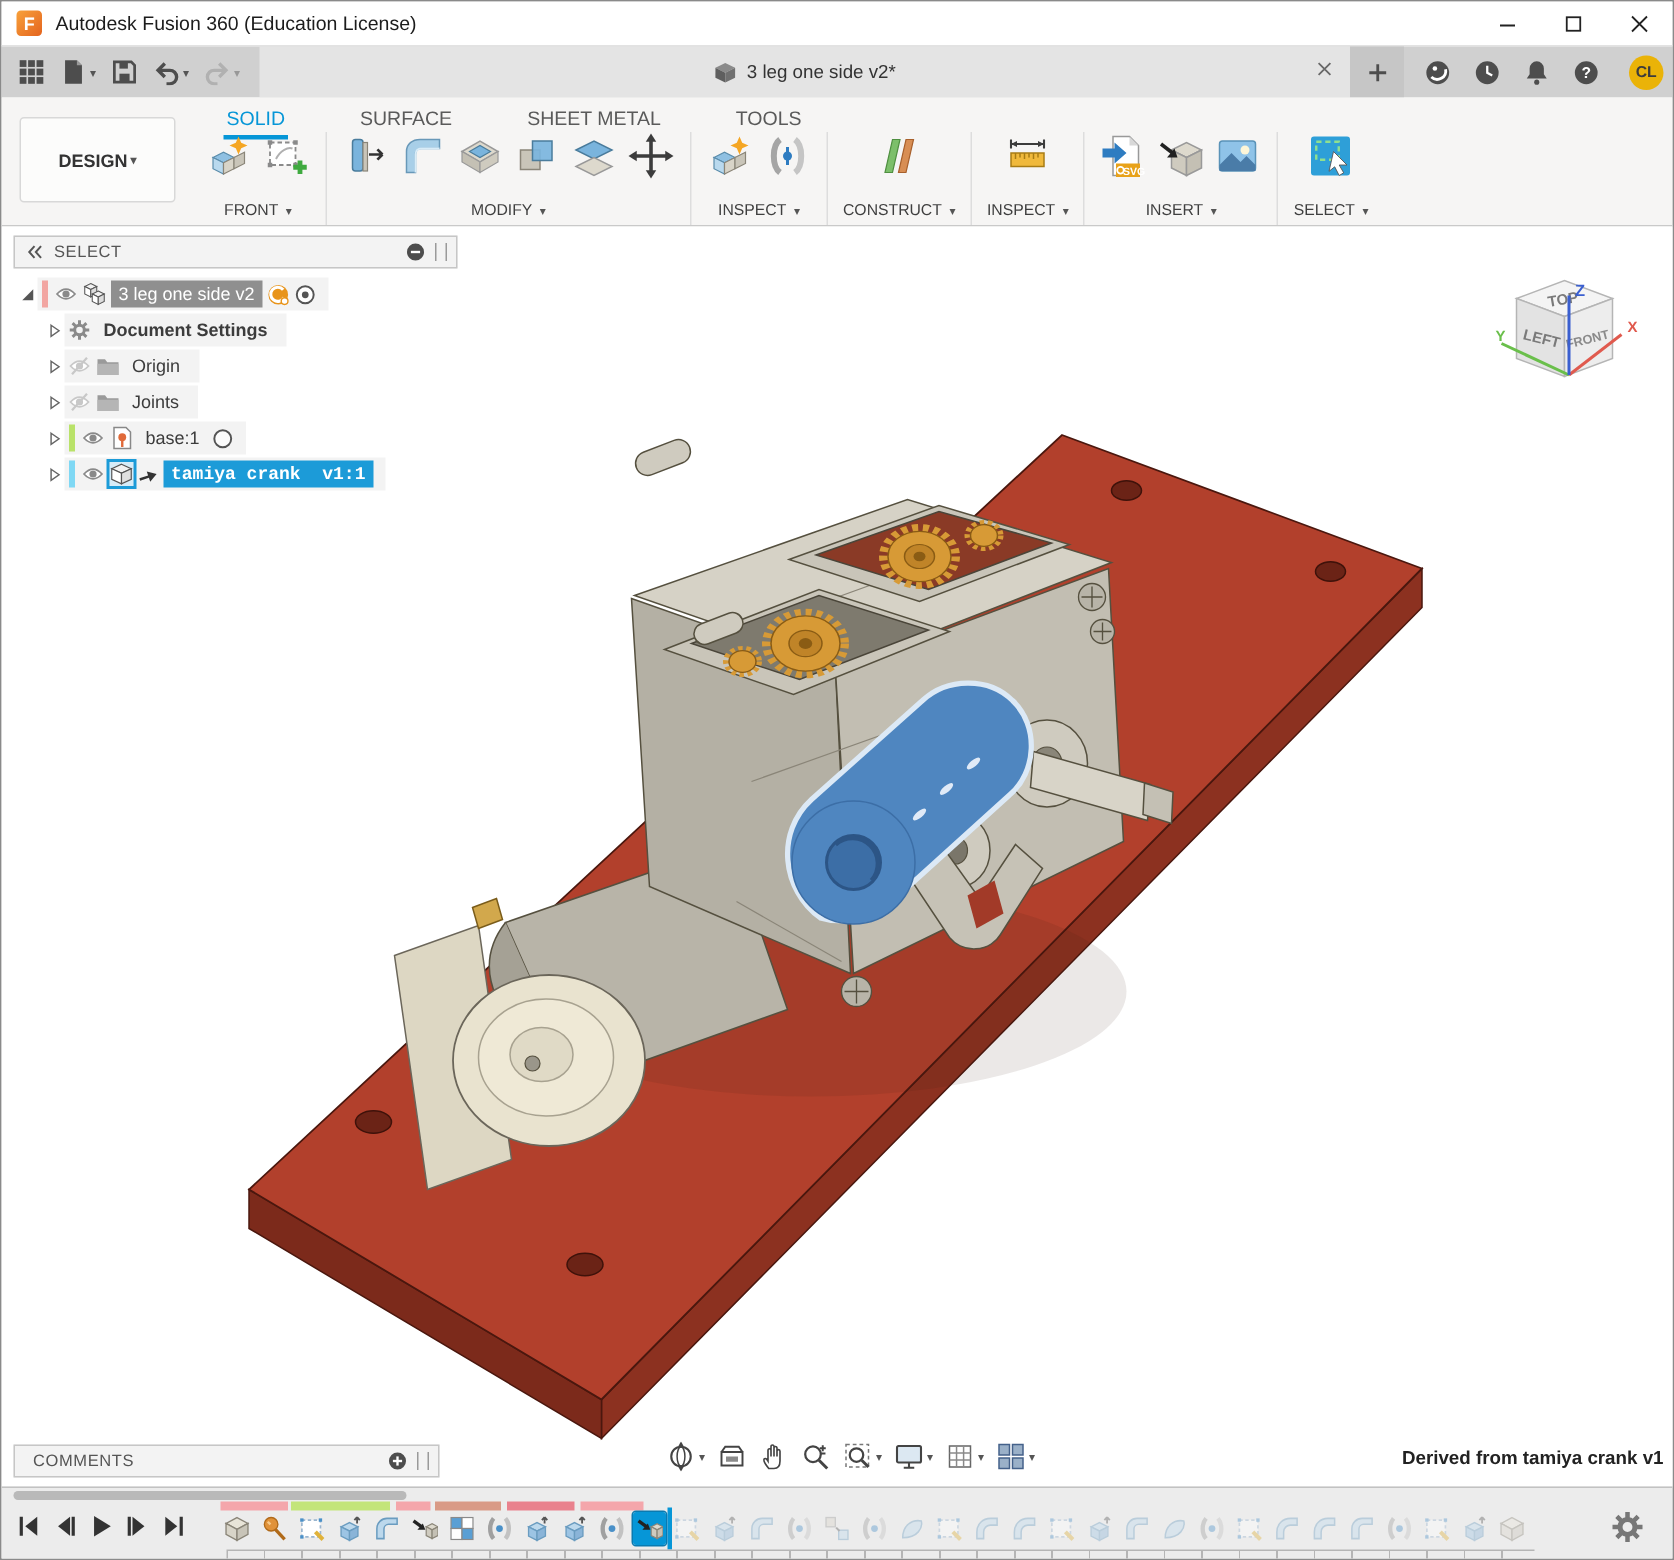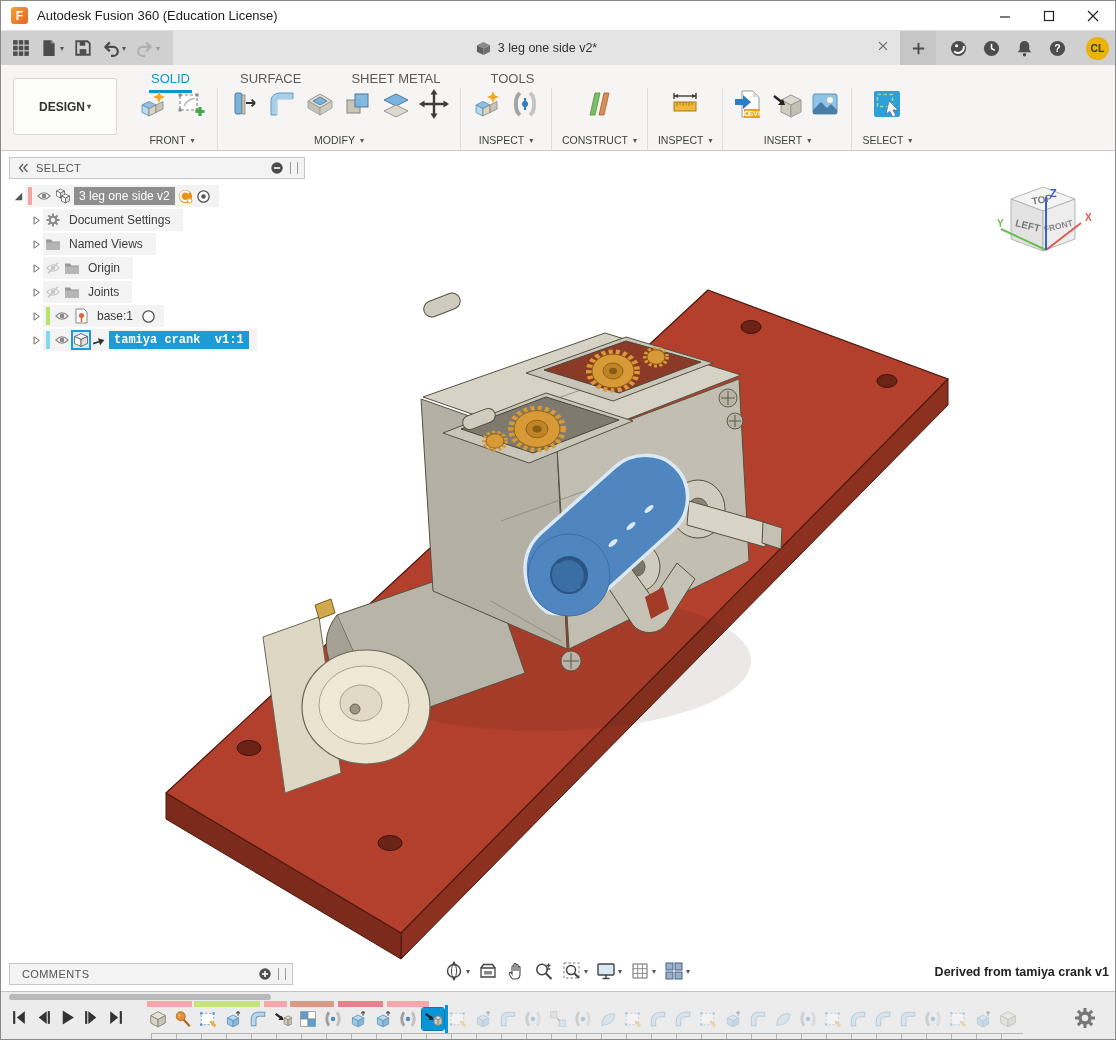--- a/index.html
+++ b/index.html
@@ -840,48 +840,33 @@
               </span>
               <span class="blabel grey">3 leg one side v2</span>
               <svg width="15" height="15">
                 <use href="#b-unsaved" width="15" height="15"></use>
               </svg>
               <svg width="15" height="15">
                 <use href="#b-radio-on" width="15" height="15"></use>
               </svg>
             </span>
           </div>
-          <div class="brow" style="padding-left: 20px;">
+          <div class="brow" style="padding-left: 20px; font-weight: bold;">
             <span class="expander">
               <svg width="13" height="13">
                 <use href="#b-tri-closed" width="13" height="13"></use>
               </svg>
             </span>
             <span class="rowpill">
               <span>
                 <svg width="16" height="16">
                   <use href="#b-gear" width="16" height="16"></use>
                 </svg>
               </span>
               <span class="blabel">Document Settings</span>
-            </span>
-          </div>
-          <div class="brow" style="padding-left: 20px;">
-            <span class="expander">
-              <svg width="13" height="13">
-                <use href="#b-tri-closed" width="13" height="13"></use>
-              </svg>
-            </span>
-            <span class="rowpill">
-              <span>
-                <svg width="16" height="16">
-                  <use href="#b-folder" width="16" height="16"></use>
-                </svg>
-              </span>
-              <span class="blabel">Named Views</span>
             </span>
           </div>
           <div class="brow" style="padding-left: 20px;">
             <span class="expander">
               <svg width="13" height="13">
                 <use href="#b-tri-closed" width="13" height="13"></use>
               </svg>
             </span>
             <span class="rowpill">
               <svg width="16" height="16">

